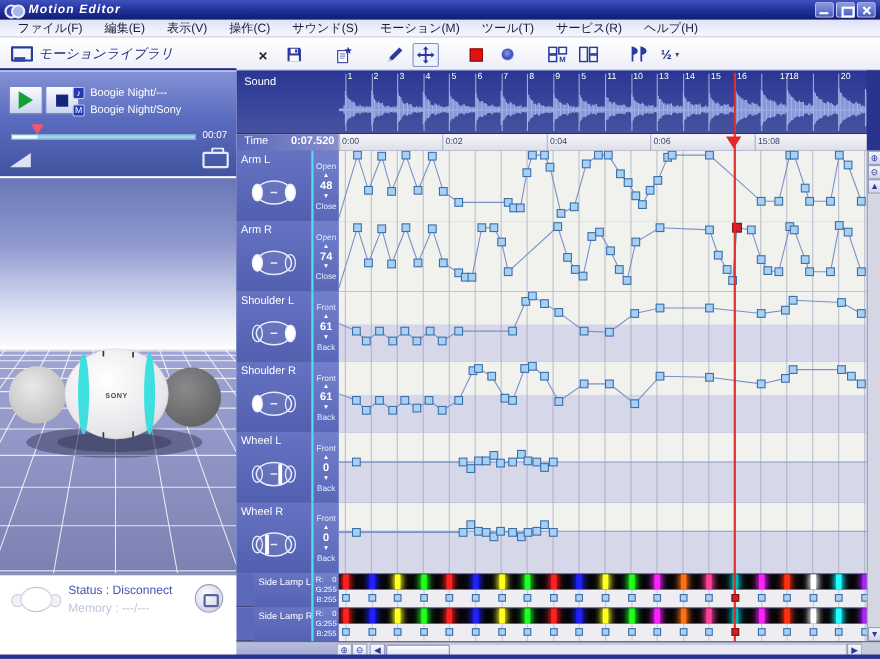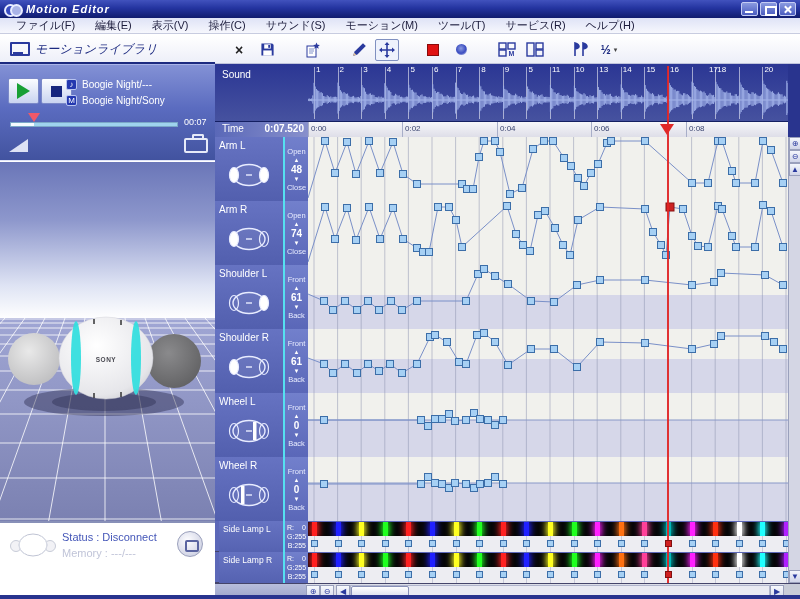--- a/index.html
+++ b/index.html
@@ -98,21 +98,21 @@
   .tlabel svg{position:absolute;left:10px;top:24px;}
   .tvalue{position:absolute;left:68px;top:0;width:25px;height:64px;background:linear-gradient(180deg,#7280cc,#5a67b8);
     border-left:2px solid #55e0f0;display:flex;flex-direction:column;align-items:center;justify-content:center;gap:1px;}
   .tmax,.tmin{color:#e8ecff;font-size:7.5px;}
   .tarrow{color:#fff;font-size:6px;line-height:6px;}
   .tval{color:#fff;font-size:10px;font-weight:bold;}
   .tplot{position:absolute;left:93px;top:0;width:480px;height:64px;background:#f1f1ed;}
   .tplot svg{display:block;}
 
   .lamp{position:absolute;left:0;width:585px;height:31px;border-bottom:1px solid #44446a;background:#5c68b8;}
-  .llabel{position:absolute;left:4px;top:0;width:68px;height:37px;background:linear-gradient(180deg,#6673c2,#525fae);}
+  .llabel{position:absolute;left:16px;top:0;width:68px;height:37px;background:linear-gradient(180deg,#6673c2,#525fae);}
   .lname{position:absolute;left:4px;top:3px;color:#fff;font-size:8.5px;white-space:nowrap;}
   .lvalue{position:absolute;left:68px;top:0;width:25px;height:31px;background:linear-gradient(180deg,#7280cc,#5a67b8);
     border-left:2px solid #55e0f0;color:#fff;font-size:7px;line-height:9px;padding:2px 2px 0 2px;}
   .lv1{display:flex;justify-content:space-between;} .lv2{text-align:right;}
   .lstrip{position:absolute;left:93px;top:1px;width:480px;height:14px;background:#060608;overflow:hidden;}
   .lbar{position:absolute;top:0;width:5px;height:14px;}
   .lkfrow{position:absolute;left:93px;top:15px;width:480px;height:16px;background:#ededf2;overflow:hidden;}
   .lgrid{position:absolute;top:0;width:1px;height:16px;background:#c6c8d8;}
   .lkf{position:absolute;top:4px;width:7px;height:7px;background:#a6d0f4;border:1px solid #3c6ea8;}
   .lkf.red{background:#d02020;border-color:#801010;z-index:46;}
@@ -392,21 +392,21 @@
       <span class="tickarea" id="tickarea">
           <div class="tickline" style="left: 0px;"></div>
           <span class="ticklabel" style="left: 3px;">0:00</span>
           <div class="tickline" style="left: 94px;"></div>
           <span class="ticklabel" style="left: 97px;">0:02</span>
           <div class="tickline" style="left: 189px;"></div>
           <span class="ticklabel" style="left: 192px;">0:04</span>
           <div class="tickline" style="left: 283px;"></div>
           <span class="ticklabel" style="left: 286px;">0:06</span>
           <div class="tickline" style="left: 378px;"></div>
-          <span class="ticklabel" style="left: 381px;">0:08</span>
+          <span class="ticklabel" style="left: 381px;">15:08</span>
         </span>
     </div>
     <div id="tracksbox">
         <div class="track" style="top: 73px;">
           <div class="tlabel">
             <span class="tname">Arm L</span>
             <svg width="48" height="28" viewBox="0 0 48 28">
               <ellipse cx="24" cy="14" rx="16" ry="10.5" fill="rgba(255,255,255,.08)" stroke="#e8ecff" stroke-width="1.4"></ellipse>
               <ellipse cx="9" cy="14" rx="4.5" ry="7.5" stroke="#e8ecff" stroke-width="1.2" fill="#fff"></ellipse>
               <ellipse cx="39" cy="14" rx="4.5" ry="7.5" stroke="#e8ecff" stroke-width="1.2" fill="#fff"></ellipse>

